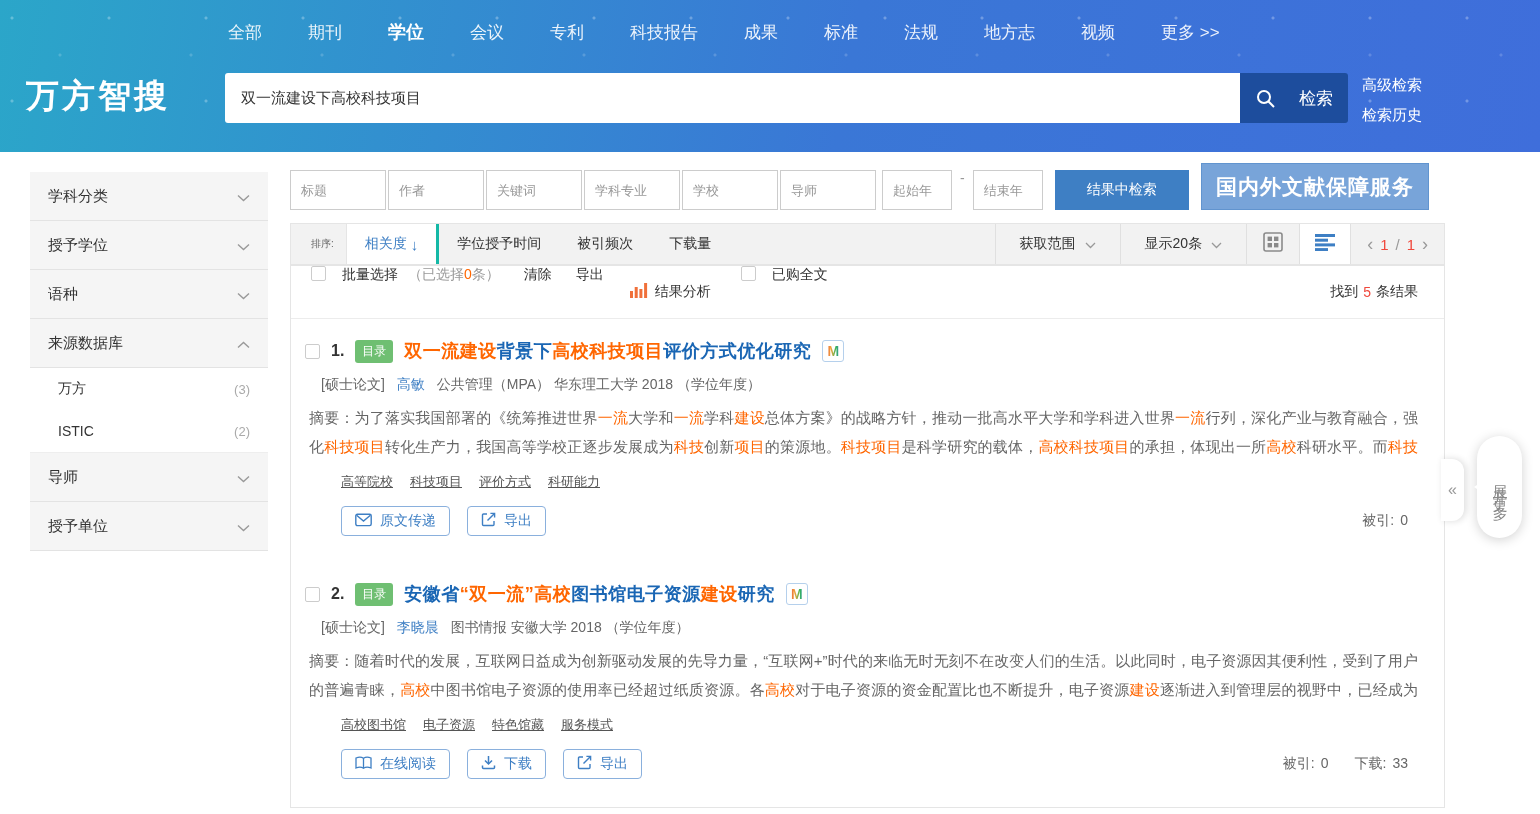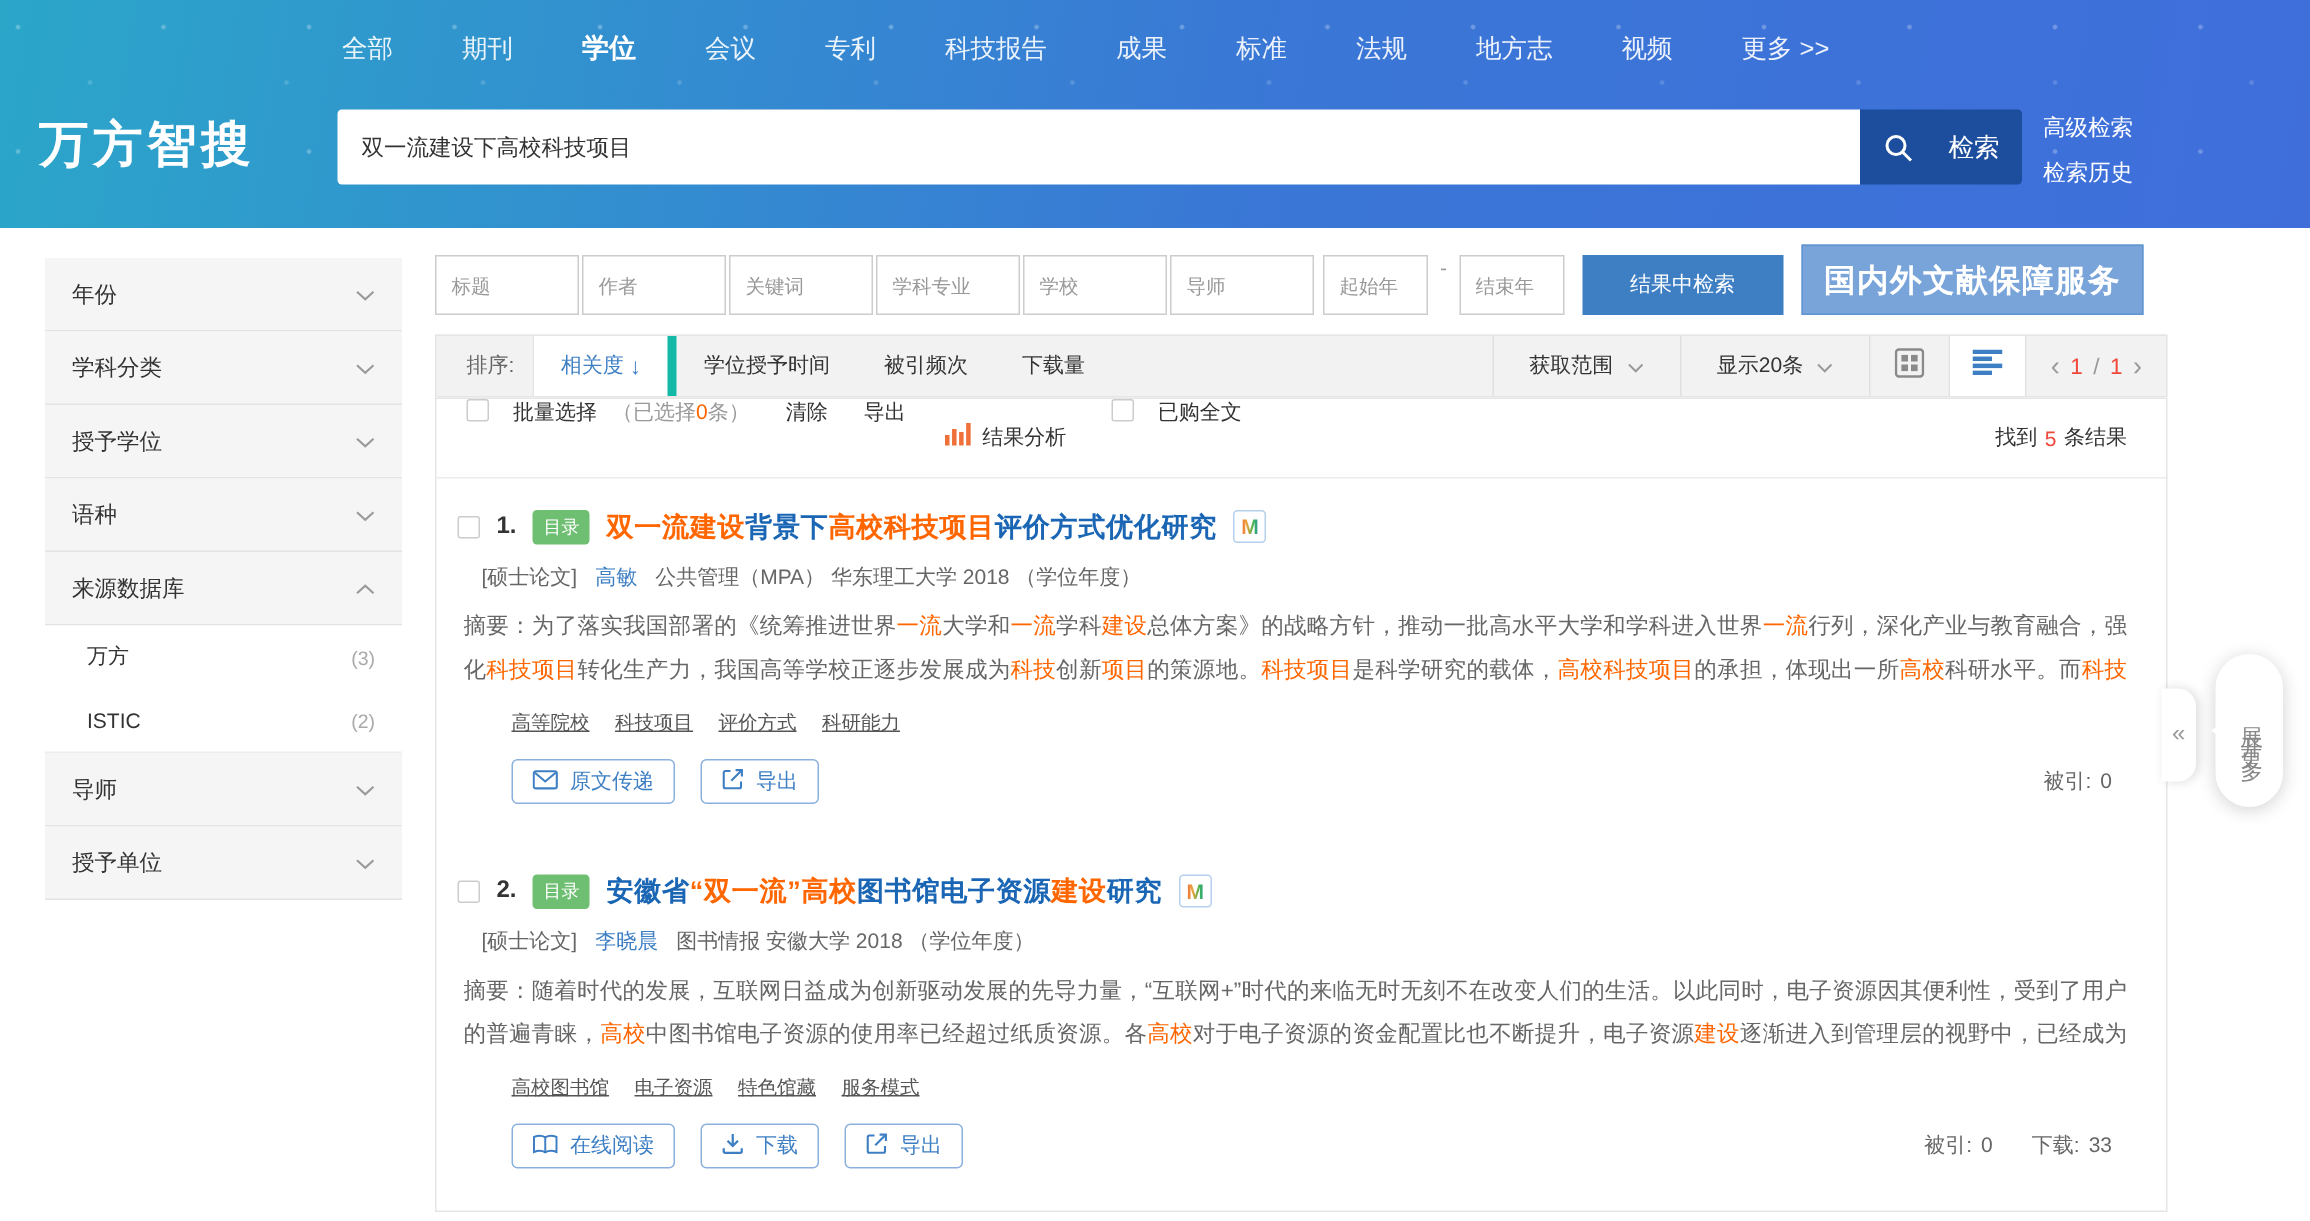--- a/index.html
+++ b/index.html
@@ -41,23 +41,23 @@
 .f-input::placeholder{color:#999}
 .year-input{width:70px}
 .dash{color:#999;margin:0 6px;font-size:14px}
 .search-in-btn{width:134px;height:40px;background:#3e7fc4;color:#fff;border:none;font-size:14px;margin-left:10px;cursor:pointer}
 .banner{position:absolute;right:16px;top:-7px;width:228px;height:47px;background:#78a4d9;border:1px solid #6194cf;
   color:#fff;font-size:21px;font-weight:bold;display:flex;align-items:center;justify-content:center;
   letter-spacing:1px;cursor:pointer;white-space:nowrap}
 
 
 .sortbar{margin-top:13px;height:42px;background:#f2f2f2;border:1px solid #e5e5e5;display:flex;align-items:stretch}
-.sort-label{color:#666;font-size:14px;padding:0 12px 0 20px;display:flex;align-items:center}
+.sort-label{color:#666;font-size:10px;padding:0 12px 0 20px;display:flex;align-items:center}
 .sort-item{padding:0 18px;font-size:14px;color:#333;display:flex;align-items:center;cursor:pointer;gap:4px}
-.sort-item.active{background:#fff;color:#3e7fc4;border-left:1px solid #e5e5e5;border-right:6px solid #14b8a6}
+.sort-item.active{background:#fff;color:#3e7fc4;border-left:1px solid #e5e5e5;border-right:3px solid #14b8a6}
 .sort-arrow{color:#3e7fc4;font-weight:bold;font-size:15px}
 .sort-right{margin-left:auto;display:flex;align-items:stretch}
 .sort-drop{display:flex;align-items:center;gap:9px;padding:0 24px;font-size:14px;color:#333;
   border-left:1px solid #e0e0e0;cursor:pointer;white-space:nowrap}
 .view-group{display:flex;border-left:1px solid #e0e0e0}
 .view-btn{width:52px;display:flex;align-items:center;justify-content:center;cursor:pointer}
 .view-btn.active{background:#fff;border-left:1px solid #e0e0e0;border-right:1px solid #e0e0e0}
 .pager{display:flex;align-items:center;gap:7px;padding:0 16px;font-size:15px}
 .pager-arrow{color:#999;font-size:18px;cursor:pointer;line-height:1}
 .pager-num{color:#f0483c}
@@ -141,26 +141,20 @@
         <span>检索</span>
       </button>
     </div>
     <div class="search-links">
       <span class="search-link">高级检索</span>
       <span class="search-link">检索历史</span>
     </div>
   </div>
 
   <div class="sidebar">
-    <div class="side-sec">
-      <span>年份</span>
-      <span><svg width="13" height="8" viewBox="0 0 13 8">
-            <polyline points="1,1.5 6.5,6.5 12,1.5" fill="none" stroke="#999" stroke-width="1.4"></polyline>
-          </svg></span>
-    </div>
     <div class="side-sec">
       <span>学科分类</span>
       <span><svg width="13" height="8" viewBox="0 0 13 8">
             <polyline points="1,1.5 6.5,6.5 12,1.5" fill="none" stroke="#999" stroke-width="1.4"></polyline>
           </svg></span>
     </div>
     <div class="side-sec">
       <span>授予学位</span>
       <span><svg width="13" height="8" viewBox="0 0 13 8">
             <polyline points="1,1.5 6.5,6.5 12,1.5" fill="none" stroke="#999" stroke-width="1.4"></polyline>

